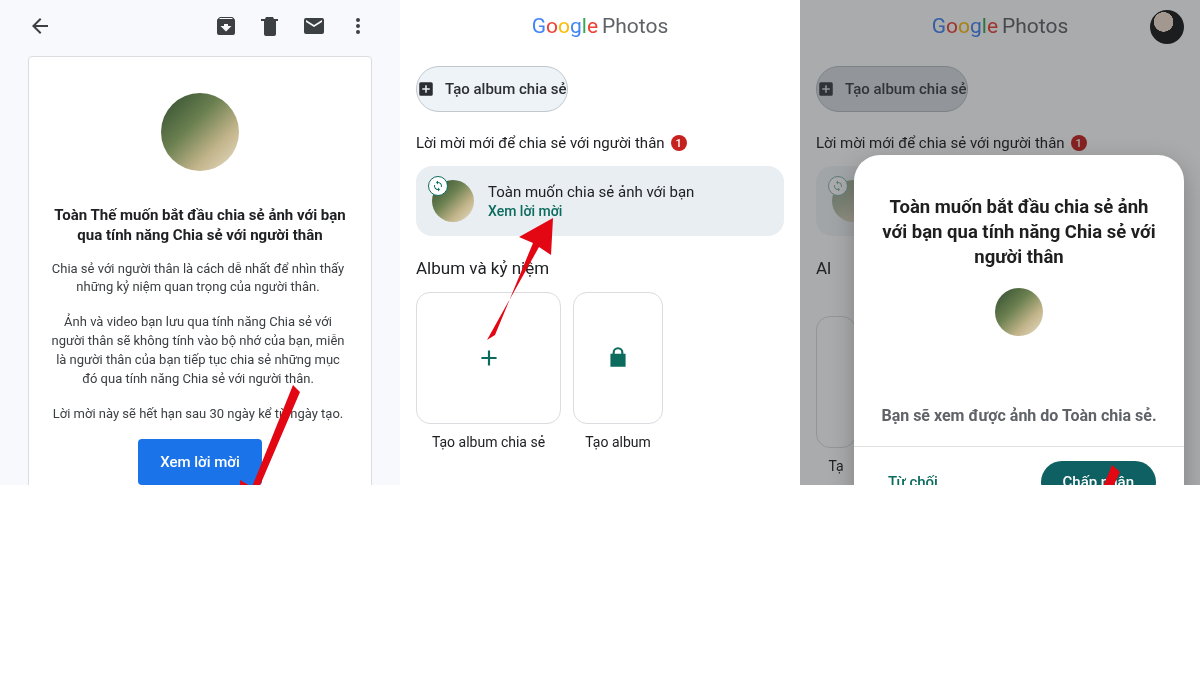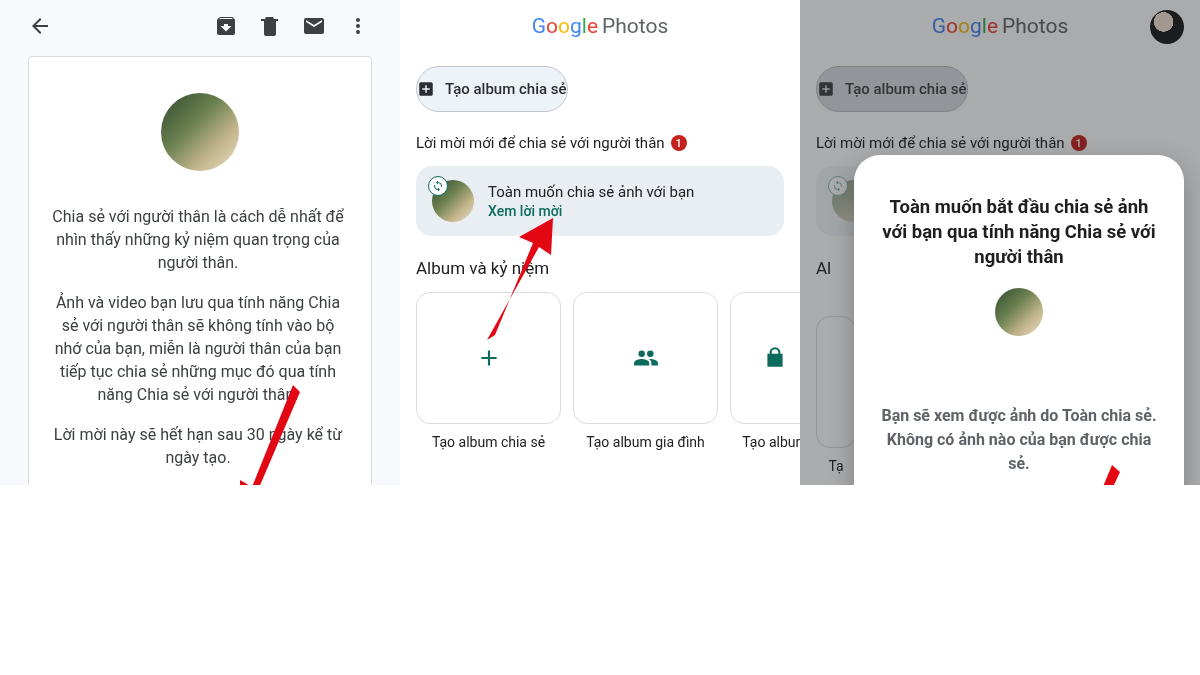--- a/index.html
+++ b/index.html
@@ -11,21 +11,21 @@
 
   
   .p1-top { height: 52px; display: flex; align-items: center; padding: 0 20px 0 18px; }
   .p1-top .spacer { flex: 1; }
   .icon-btn { width: 44px; height: 44px; display: flex; align-items: center; justify-content: center; border-radius: 50%; cursor: pointer; color: #3c4043; }
   .icon-btn svg { width: 24px; height: 24px; }
   .p1-greet { font-size: 23px; font-weight: 400; color: #202124; padding: 4px 24px 10px 24px; }
   .p1-card { margin: 4px 28px 0 28px; border: 1px solid #dadce0; border-radius: 4px; background: #fff; padding: 36px 14px 24px 14px; text-align: center; }
   .avatar { width: 78px; height: 78px; border-radius: 50%; margin: 0 auto 34px auto; background: linear-gradient(135deg,#2f4b2f 0%,#6b8050 40%,#c2b48a 70%,#e8e0c8 100%); }
   .p1-h { font-size: 15px; font-weight: 700; color: #202124; line-height: 1.35; margin: 0 10px 14px 10px; }
-  .p1-p { font-size: 16px; color: #3c4043; line-height: 1.45; margin: 0 8px 16px 4px; }
+  .p1-p { font-size: 13px; color: #3c4043; line-height: 1.45; margin: 0 8px 16px 4px; }
   .p1-btn { display: inline-block; background: #1a73e8; color: #fff; font-size: 15px; font-weight: 500; border: none; border-radius: 4px; padding: 14px 22px; cursor: pointer; }
 
   
   .gp-head { height: 52px; display: flex; align-items: center; justify-content: center; position: relative; }
   .gp-logo-word { font-size: 21px; font-weight: 400; }
   .gp-logo-word .g1 { color:#4285F4; } .gp-logo-word .g2 { color:#EA4335; }
   .gp-logo-word .g3 { color:#FBBC05; } .gp-logo-word .g4 { color:#4285F4; }
   .gp-logo-word .g5 { color:#34A853; } .gp-logo-word .g6 { color:#EA4335; }
   .gp-logo-sub { font-size: 21px; color:#5f6368; font-weight: 400; margin-left: 4px; }
   .gp-avatar { position: absolute; right: 16px; top: 10px; width: 34px; height: 34px; border-radius: 50%; background: radial-gradient(circle at 40% 35%, #f3e0d0 0 32%, #1a1a1a 33% 100%); }
@@ -93,20 +93,21 @@
         </svg>
     </div>
     <div class="icon-btn">
       <svg viewBox="0 0 24 24">
           <path fill="currentColor" d="M12 8a2 2 0 1 1 0-4 2 2 0 0 1 0 4zm0 2a2 2 0 1 1 0 4 2 2 0 0 1 0-4zm0 6a2 2 0 1 1 0 4 2 2 0 0 1 0-4z"></path>
         </svg>
     </div>
   </div>
   <div class="p1-card">
     <div class="avatar"></div>
+    <div class="p1-h">Toàn Thế muốn bắt đầu chia sẻ ảnh với bạn qua tính năng Chia sẻ với người thân</div>
     <div class="p1-p">Chia sẻ với người thân là cách dễ nhất để nhìn thấy những kỷ niệm quan trọng của người thân.</div>
     <div class="p1-p">Ảnh và video bạn lưu qua tính năng Chia sẻ với người thân sẽ không tính vào bộ nhớ của bạn, miễn là người thân của bạn tiếp tục chia sẻ những mục đó qua tính năng Chia sẻ với người thân.</div>
     <div class="p1-p">Lời mời này sẽ hết hạn sau 30 ngày kể từ ngày tạo.</div>
     <button class="p1-btn">Xem lời mời</button>
   </div>
 
   <svg class="arrow" style="left:230px; top:380px; width:80px; height:140px;" viewBox="0 0 80 140">
     <path d="M63 5 L70 12 L28 110 L42 116 L10 135 L10 100 L22 107 Z"></path>
   </svg>
 </div>
@@ -143,28 +144,20 @@
   <div class="gp-sub">Album và kỷ niệm</div>
   <div class="gp-tiles">
     <div class="gp-tile">
       <div class="box">
         <svg viewBox="0 0 24 24">
             <path fill="currentColor" d="M19 13h-6v6h-2v-6H5v-2h6V5h2v6h6v2z"></path>
           </svg>
       </div>
       <div class="lab">Tạo album chia sẻ</div>
     </div>
-    <div class="gp-tile">
-      <div class="box">
-        <svg viewBox="0 0 24 24">
-            <path fill="currentColor" d="M16 11a3 3 0 1 0-3-3 3 3 0 0 0 3 3zm-8 0a3 3 0 1 0-3-3 3 3 0 0 0 3 3zm0 2c-2.33 0-7 1.17-7 3.5V19h14v-2.5C15 14.17 10.33 13 8 13zm8 0c-.29 0-.62.02-.97.05A4.22 4.22 0 0 1 17 16.5V19h6v-2.5c0-2.33-4.67-3.5-7-3.5z"></path>
-          </svg>
-      </div>
-      <div class="lab">Tạo album gia đình</div>
-    </div>
     <div class="gp-tile" style="width:90px;">
       <div class="box" style="width:90px;">
         <svg viewBox="0 0 24 24">
             <path fill="currentColor" d="M17 8V7a5 5 0 0 0-10 0v1H5v12h14V8h-2zm-8-1a3 3 0 0 1 6 0v1H9V7z"></path>
           </svg>
       </div>
       <div class="lab">Tạo album</div>
     </div>
   </div>
 
@@ -215,21 +208,20 @@
         <div class="box" style="width:50px;"></div>
         <div class="lab">lbum</div>
       </div>
     </div>
   </div>
   <div class="p3-dim"></div>
   <div class="p3-dialog">
     <div class="dh">Toàn muốn bắt đầu chia sẻ ảnh với bạn qua tính năng Chia sẻ với người thân</div>
     <div class="dav"></div>
     <div class="dp">Bạn sẽ xem được ảnh do Toàn chia sẻ.</div>
-    <div class="dp">Không có ảnh nào của bạn được chia sẻ.</div>
     <hr>
     <div class="dbtns">
       <button class="db-text">Từ chối</button>
       <button class="db-fill">Chấp nhận</button>
     </div>
   </div>
 
   <svg class="arrow" style="left:250px; top:460px; width:80px; height:120px;" viewBox="0 0 80 120">
     <path d="M62 5 L70 12 L30 98 L44 104 L12 118 L14 84 L26 92 Z"></path>
   </svg>

